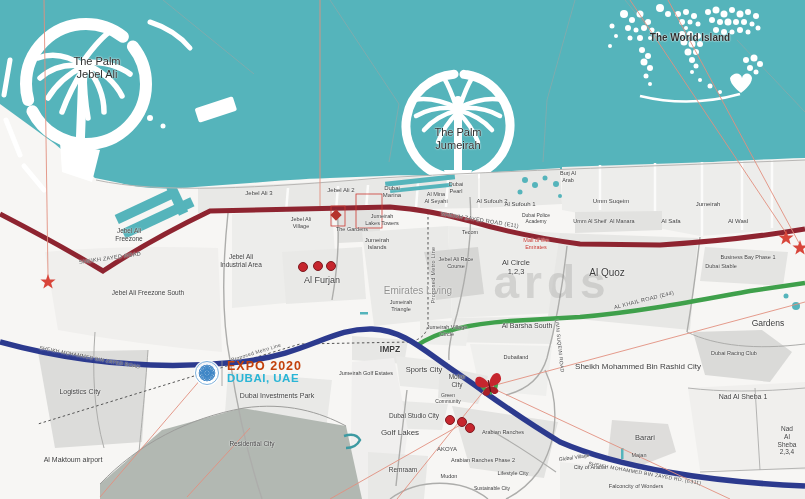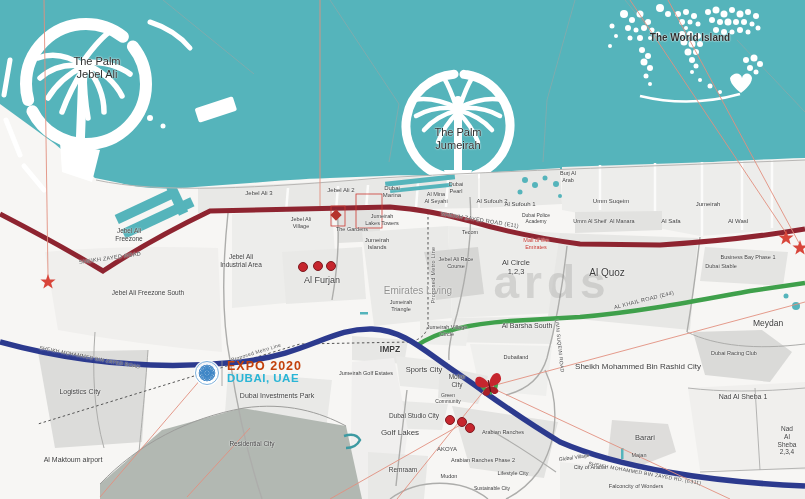--- a/index.html
+++ b/index.html
@@ -364,21 +364,21 @@
   <div class="lbl" style="left:456px;top:263px;font-size:5.5px;">Jebel Ali Race
 Course</div>
   <div class="lbl" style="left:470px;top:232px;font-size:5.5px;">Tecom</div>
   <div class="lbl red-lbl" style="left:536px;top:244px;font-size:5.5px;">Mall of the
 Emirates</div>
   <div class="lbl" style="left:516px;top:267px;font-size:7.5px;">Al Circle
 1,2,3</div>
   <div class="lbl" style="left:607px;top:273px;font-size:10px;">Al Quoz</div>
   <div class="lbl" style="left:748px;top:257px;font-size:5.5px;">Business Bay Phase 1</div>
   <div class="lbl" style="left:721px;top:266px;font-size:5.5px;">Dubai Stable</div>
-  <div class="lbl" style="left:768px;top:323px;font-size:8.5px;">Meydan</div>
+  <div class="lbl" style="left:768px;top:323px;font-size:8.5px;">Gardens</div>
   <div class="lbl" style="left:734px;top:353px;font-size:5.5px;">Dubai Racing Club</div>
   <div class="lbl" style="left:743px;top:397px;font-size:7px;">Nad Al Sheba 1</div>
   <div class="lbl" style="left:787px;top:441px;font-size:6.5px;">Nad Al Sheba
 2,3,4</div>
   <div class="lbl" style="left:645px;top:437px;font-size:7.5px;">Barari</div>
   <div class="lbl" style="left:639px;top:455px;font-size:5.5px;">Majan</div>
   <div class="lbl" style="left:590px;top:467px;font-size:5.5px;">City of Arabia</div>
   <div class="lbl" style="left:636px;top:486px;font-size:5.5px;">Falconcity of Wonders</div>
   <div class="lbl" style="left:574px;top:457px;font-size:5px;transform:translate(-50%,-50%) rotate(-8deg);">Global Village</div>
   <div class="lbl" style="left:622px;top:367px;font-size:8px;margin-left:16px;">Sheikh Mohammed Bin Rashid City</div>

